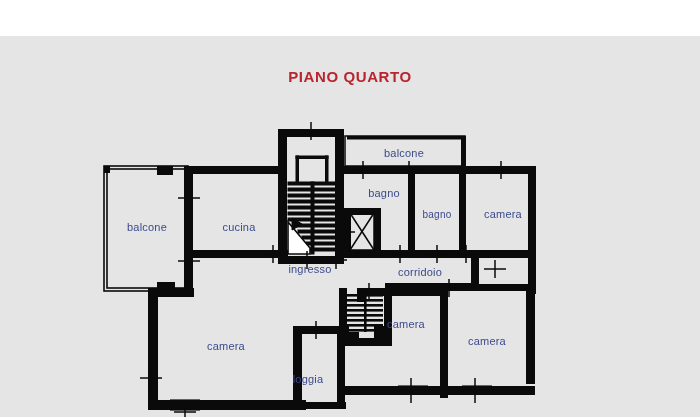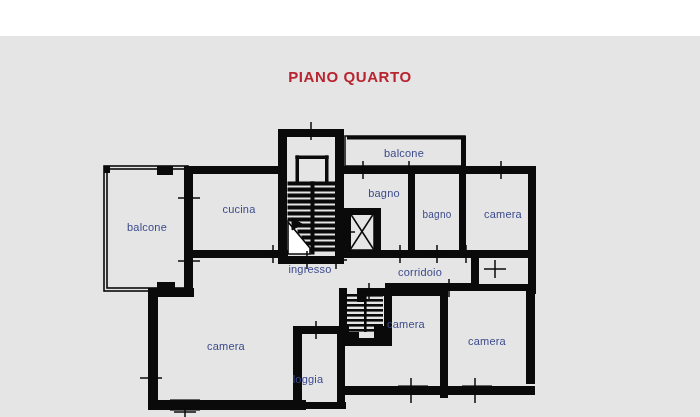--- a/index.html
+++ b/index.html
@@ -216,21 +216,21 @@
         <line x1="170" y1="374" x2="200" y2="374"></line>
         <line x1="398" y1="350" x2="428" y2="350"></line>
         <line x1="398" y1="358" x2="428" y2="358"></line>
         <line x1="462" y1="350" x2="492" y2="350"></line>
         <line x1="462" y1="358" x2="492" y2="358"></line>
       </g>
     </g>
   </svg>
 
   <div class="room-label" style="left:147px;top:191px">balcone</div>
-  <div class="room-label" style="left:239px;top:173px">cucina</div>
+  <div class="room-label" style="left:239px;top:191px">cucina</div>
   <div class="room-label" style="left:310px;top:233px">ingresso</div>
   <div class="room-label" style="left:226px;top:310px">camera</div>
   <div class="room-label" style="left:308px;top:343px">loggia</div>
   <div class="room-label" style="left:404px;top:117px">balcone</div>
   <div class="room-label" style="left:384px;top:157px">bagno</div>
   <div class="room-label sm" style="left:437px;top:178px">bagno</div>
   <div class="room-label" style="left:503px;top:178px">camera</div>
   <div class="room-label" style="left:420px;top:236px">corridoio</div>
   <div class="room-label" style="left:406px;top:288px">camera</div>
   <div class="room-label" style="left:487px;top:305px">camera</div>

